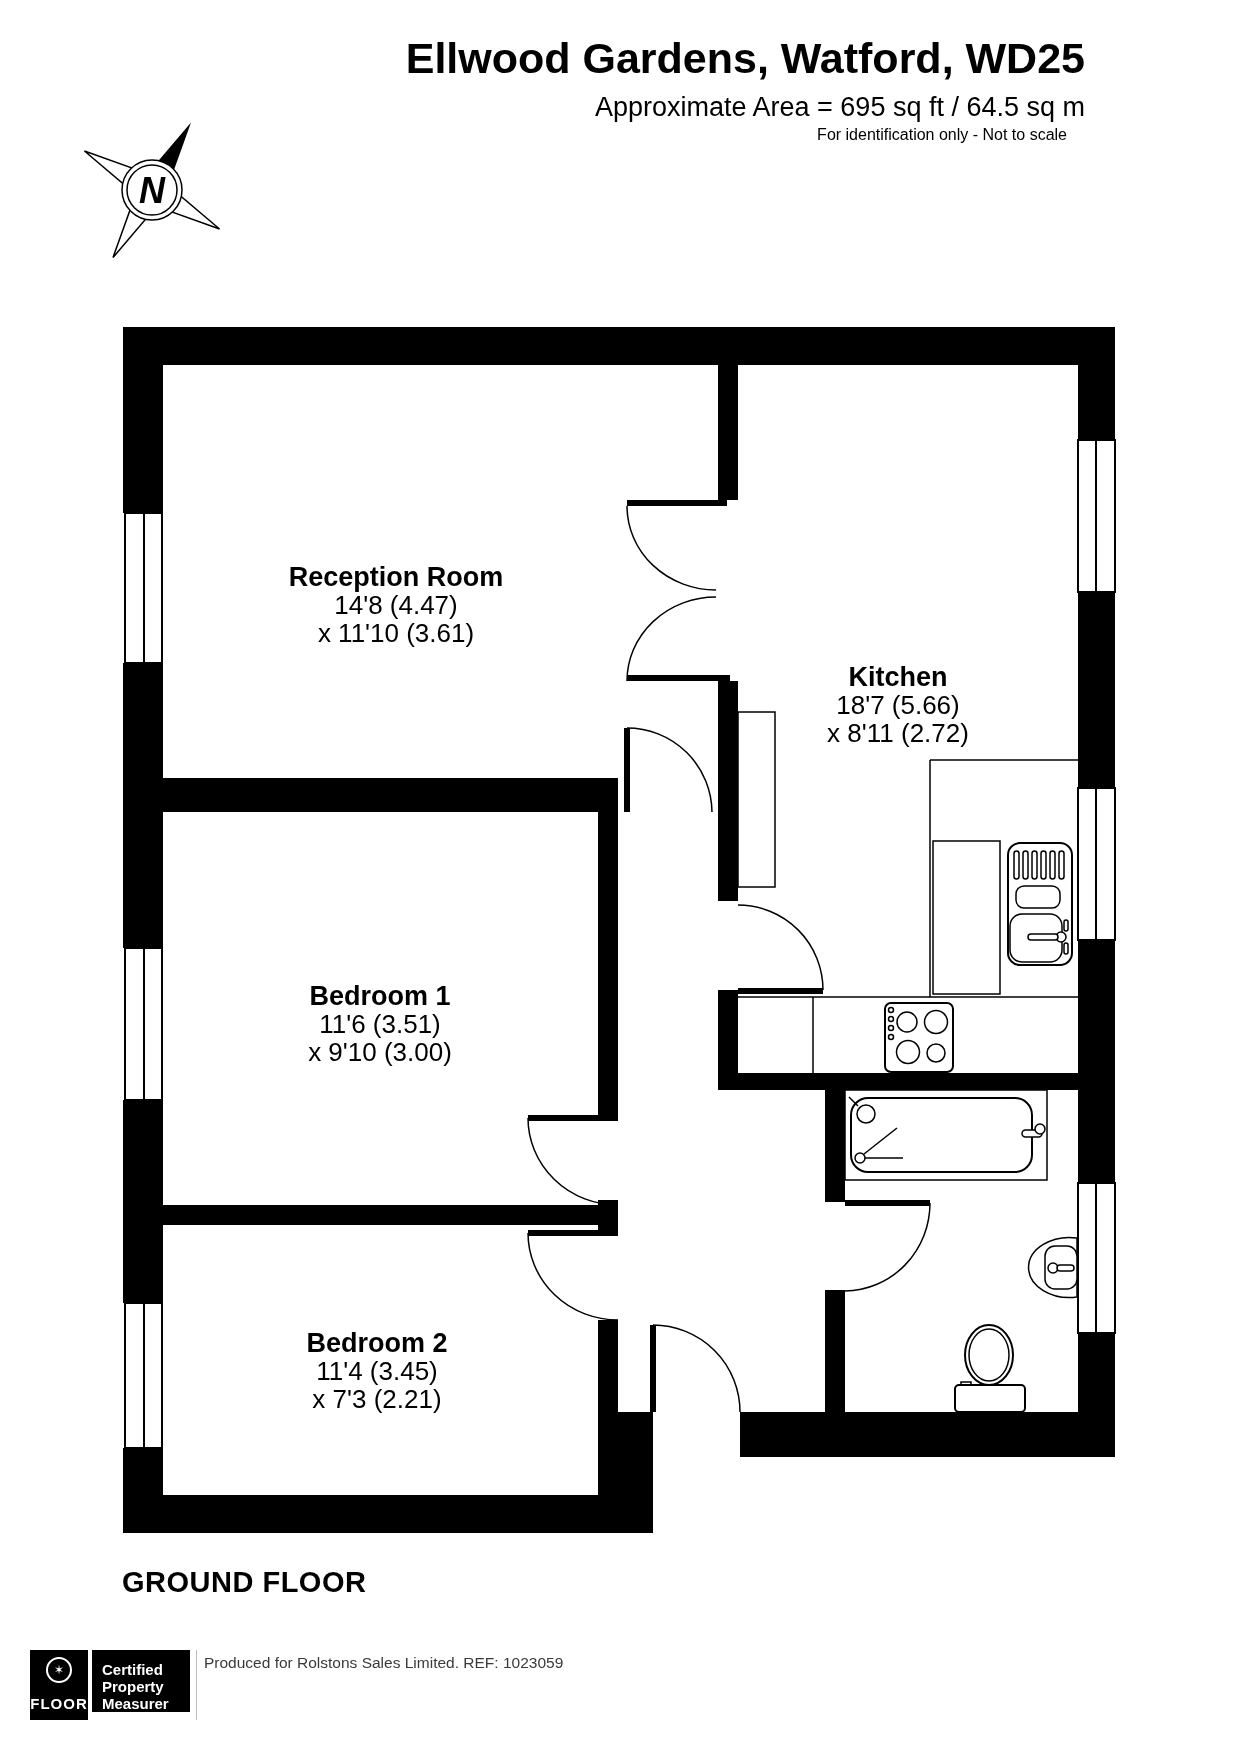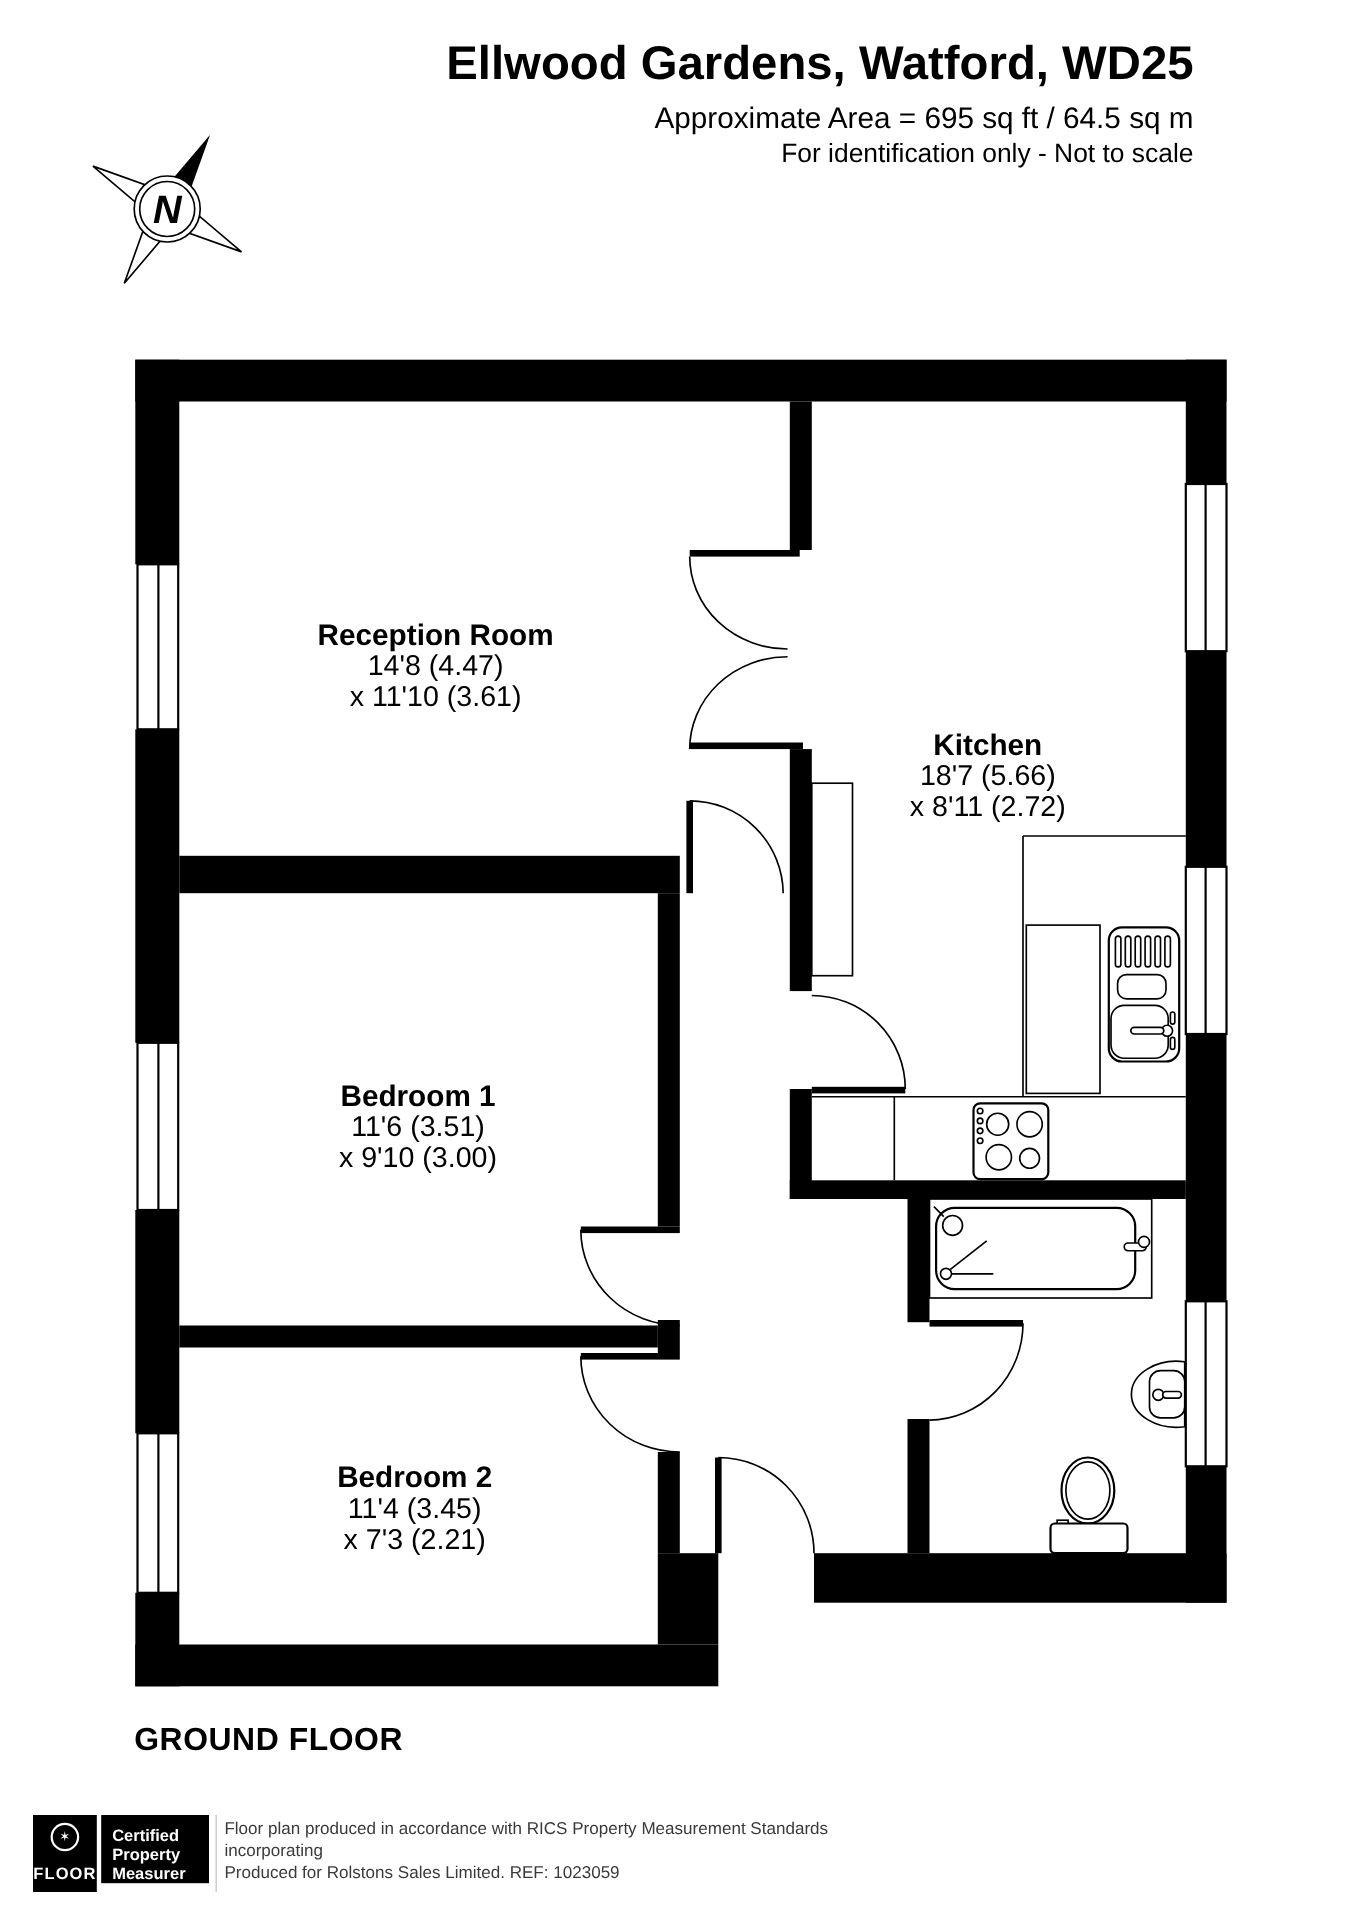--- a/index.html
+++ b/index.html
@@ -1,19 +1,19 @@
 <!DOCTYPE html>
 <html><head>
 <meta charset="utf-8">
 <style>
   html,body{margin:0;padding:0;background:#fff;}
   body{width:1241px;height:1755px;position:relative;font-family:"Liberation Sans",sans-serif;color:#000;}
   .hdr-title{position:absolute;top:34px;right:156px;font-size:43px;font-weight:bold;white-space:nowrap;text-align:right;}
   .hdr-area{position:absolute;top:92px;right:156px;font-size:27px;white-space:nowrap;}
-  .hdr-note{position:absolute;top:126px;right:156px;font-size:24px;white-space:nowrap;}
+  .hdr-note{position:absolute;top:126px;right:174px;font-size:16px;white-space:nowrap;}
   .floor-label{position:absolute;left:122px;top:1566px;font-size:29px;font-weight:bold;letter-spacing:.5px;}
   svg{position:absolute;left:0;top:0;}
   svg text{font-family:"Liberation Sans",sans-serif;}
   .rname{font-size:27px;font-weight:bold;text-anchor:middle;}
   .rdim{font-size:26px;text-anchor:middle;}
   .wall{fill:#000;stroke:none;}
   .ln{fill:none;stroke:#000;stroke-width:2;}
   .thin{fill:none;stroke:#000;stroke-width:1.5;}
   .fx{fill:#fff;stroke:#000;stroke-width:2;}
   .fxt{fill:#fff;stroke:#000;stroke-width:1.5;}
@@ -232,15 +232,14 @@
 </div>
 <div class="logo-box logo-text-box">
   <div class="logo-lines">
     <div>Certified</div>
     <div>Property</div>
     <div>Measurer</div>
   </div>
 </div>
 <div class="footer-sep"></div>
 <div class="disclaimer">
-  <div>Floor plan produced in accordance with RICS Property Measurement Standards incorporating</div>
   <div>Produced for Rolstons Sales Limited.   REF:  1023059</div>
 </div>
 
 </body></html>

